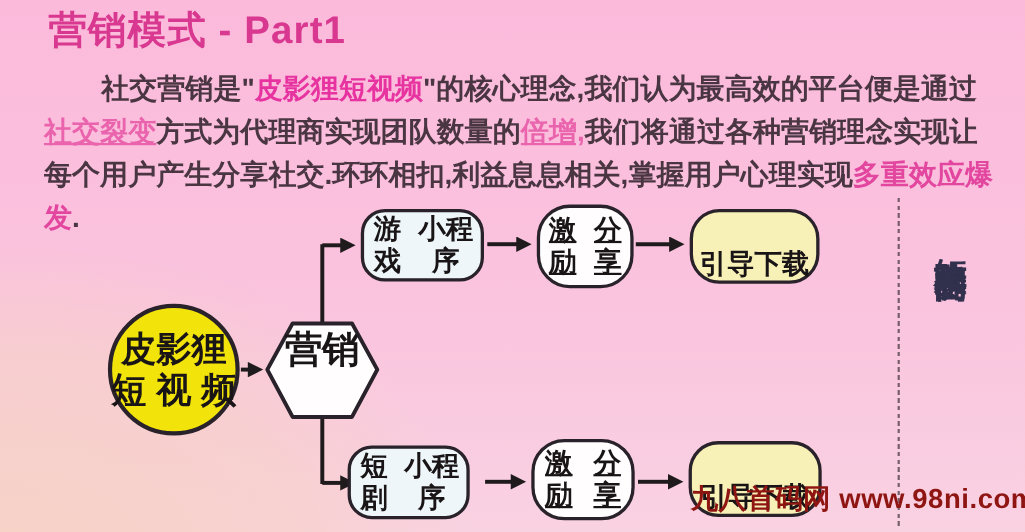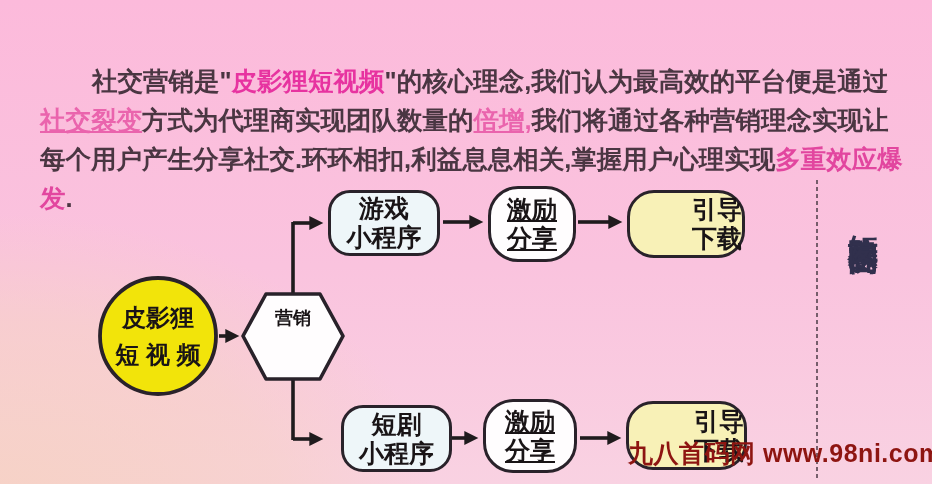--- a/index.html
+++ b/index.html
@@ -28,30 +28,30 @@
   .seg-brand{color:#e733a0;font-weight:700;}
   .seg-pink{color:#ea64ad;text-decoration:underline;}
   .seg-magenta{color:#e2469f;}
   svg.flow{position:absolute;left:0;top:0;}
   .nodelabel{
     position:absolute;display:flex;flex-direction:column;
     align-items:center;justify-content:center;text-align:center;
     color:#191416;font-weight:700;
   }
   .node{
-    position:absolute;display:flex;flex-direction:column;
+    position:absolute;display:flex;flex-direction:row;
     align-items:center;justify-content:center;text-align:center;
     border:3.5px solid #29222a;box-sizing:border-box;
     color:#191416;font-weight:700;font-size:25px;line-height:29px;
   }
   .node-blue{background:#eef6f9;}
   .node-white{background:#fffdfe;text-decoration:underline;}
   .node-yellow{background:#f8f1b7;align-items:flex-end;}
-  .circle-label{left:96px;top:299px;width:124px;font-size:24px;line-height:37px;}
-  .hex-label{left:244px;top:301px;width:98px;font-size:18px;line-height:35px;}
+  .circle-label{left:96px;top:299px;width:124px;font-size:32px;line-height:37px;}
+  .hex-label{left:244px;top:301px;width:98px;font-size:34px;line-height:35px;}
   .dashed{
     position:absolute;left:816px;top:180px;width:2px;height:300px;
     background:repeating-linear-gradient(to bottom,#5f4b57 0px,#5f4b57 4px,rgba(0,0,0,0) 4px,rgba(0,0,0,0) 7px);
     opacity:.85;
   }
   .vlabel{
     position:absolute;left:842px;top:211px;height:240px;
     writing-mode:vertical-rl;text-orientation:upright;
     font-size:30px;font-weight:600;color:#31304d;letter-spacing:2px;
     white-space:nowrap;
@@ -60,20 +60,21 @@
     position:absolute;left:628px;top:437px;z-index:6;
     font-size:25px;font-weight:700;color:#8e1511;
     white-space:nowrap;letter-spacing:.5px;
   }
 </style>
 </head>
 <body>
 
 <div class="canvas">
 
+  <div class="title">营销模式 - Part1</div>
 
   <p class="intro"><span class="seg-dark">社交营销是"</span><span class="seg-brand">皮影狸短视频</span><span class="seg-dark">"的核心理念,我们认为最高效的平台便是通过</span><span class="seg-pink">社交裂变</span><span class="seg-dark">方式为代理商实现团队数量的</span><span class="seg-pink">倍增,</span><span class="seg-dark">我们将通过各种营销理念实现让每个用户产生分享社交.环环相扣,利益息息相关,掌握用户心理实现</span><span class="seg-magenta">多重效应爆发</span><span class="seg-dark">.</span></p>
 
   <svg class="flow" width="932" height="484" viewBox="0 0 932 484">
     <defs>
       <marker id="arrow" viewBox="0 0 10 10" refX="0.5" refY="5" markerWidth="18" markerHeight="14" markerUnits="userSpaceOnUse" orient="auto">
         <path d="M0,0 L10,5 L0,10 Z" fill="#1f1b1d"></path>
       </marker>
     </defs>
 
@@ -107,21 +108,21 @@
   <div class="node node-white" style="left:488px;top:186px;width:88px;height:76px;border-radius:30px;">
     <span>激励</span>
     <span>分享</span>
   </div>
 
   <div class="node node-yellow" style="left:627px;top:190px;width:118px;height:68px;border-radius:27px;">
     <span>引导</span>
     <span>下载</span>
   </div>
 
-  <div class="node node-blue" style="left:341px;top:405px;width:111px;height:67px;border-radius:22px;">
+  <div class="node node-blue" style="left:316px;top:405px;width:111px;height:67px;border-radius:22px;">
     <span>短剧</span>
     <span>小程序</span>
   </div>
 
   <div class="node node-white" style="left:483px;top:399px;width:94px;height:74px;border-radius:30px;">
     <span>激励</span>
     <span>分享</span>
   </div>
 
   <div class="node node-yellow" style="left:626px;top:401px;width:121px;height:69px;border-radius:27px;">

